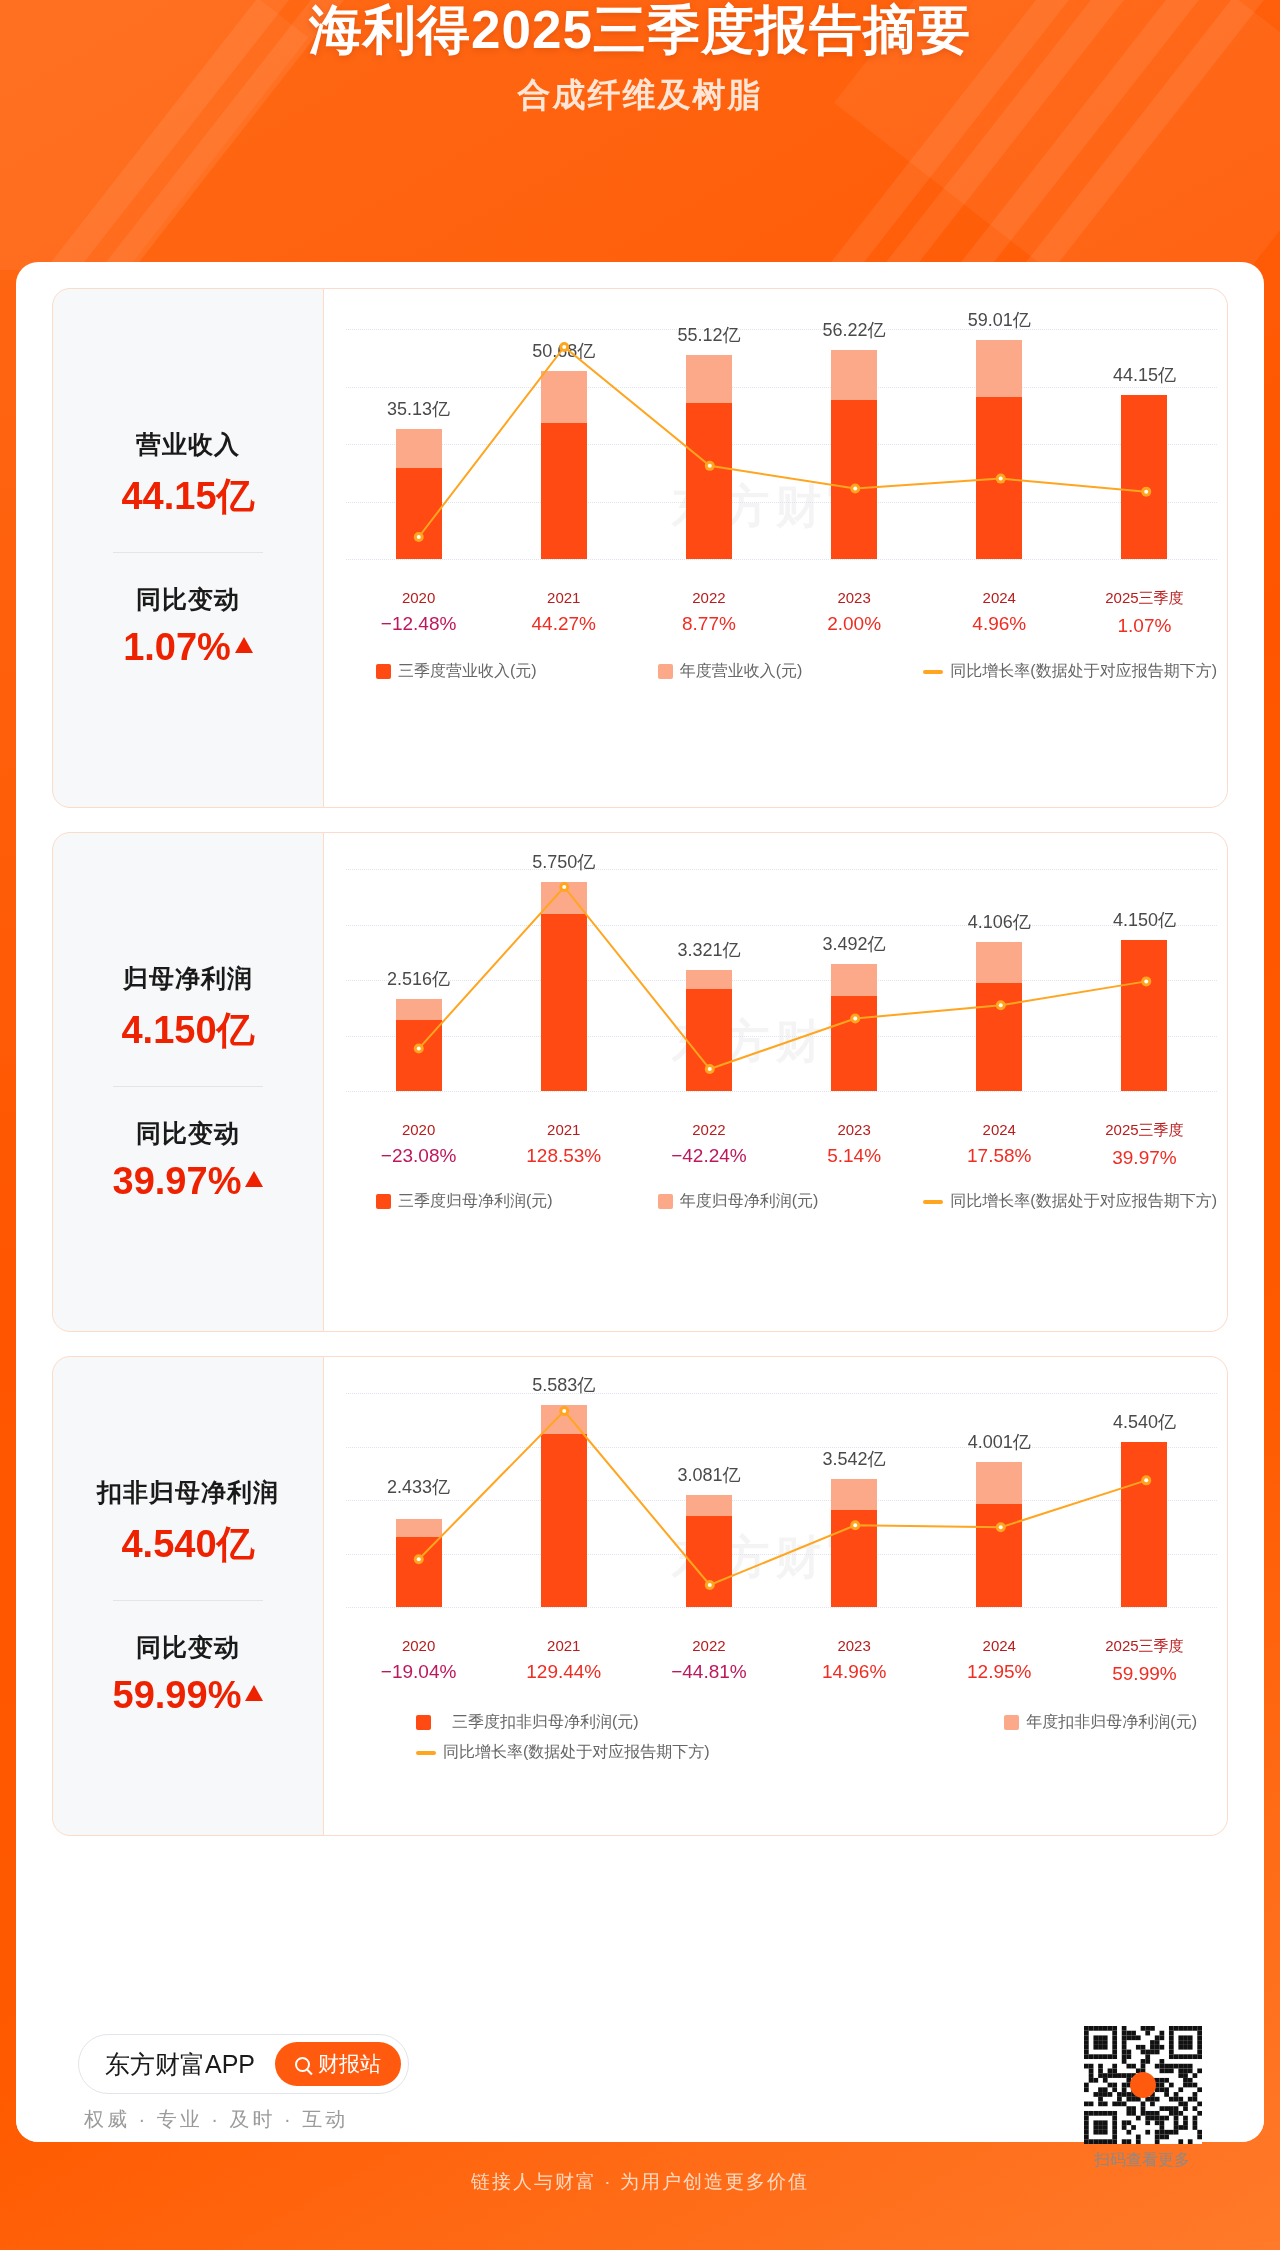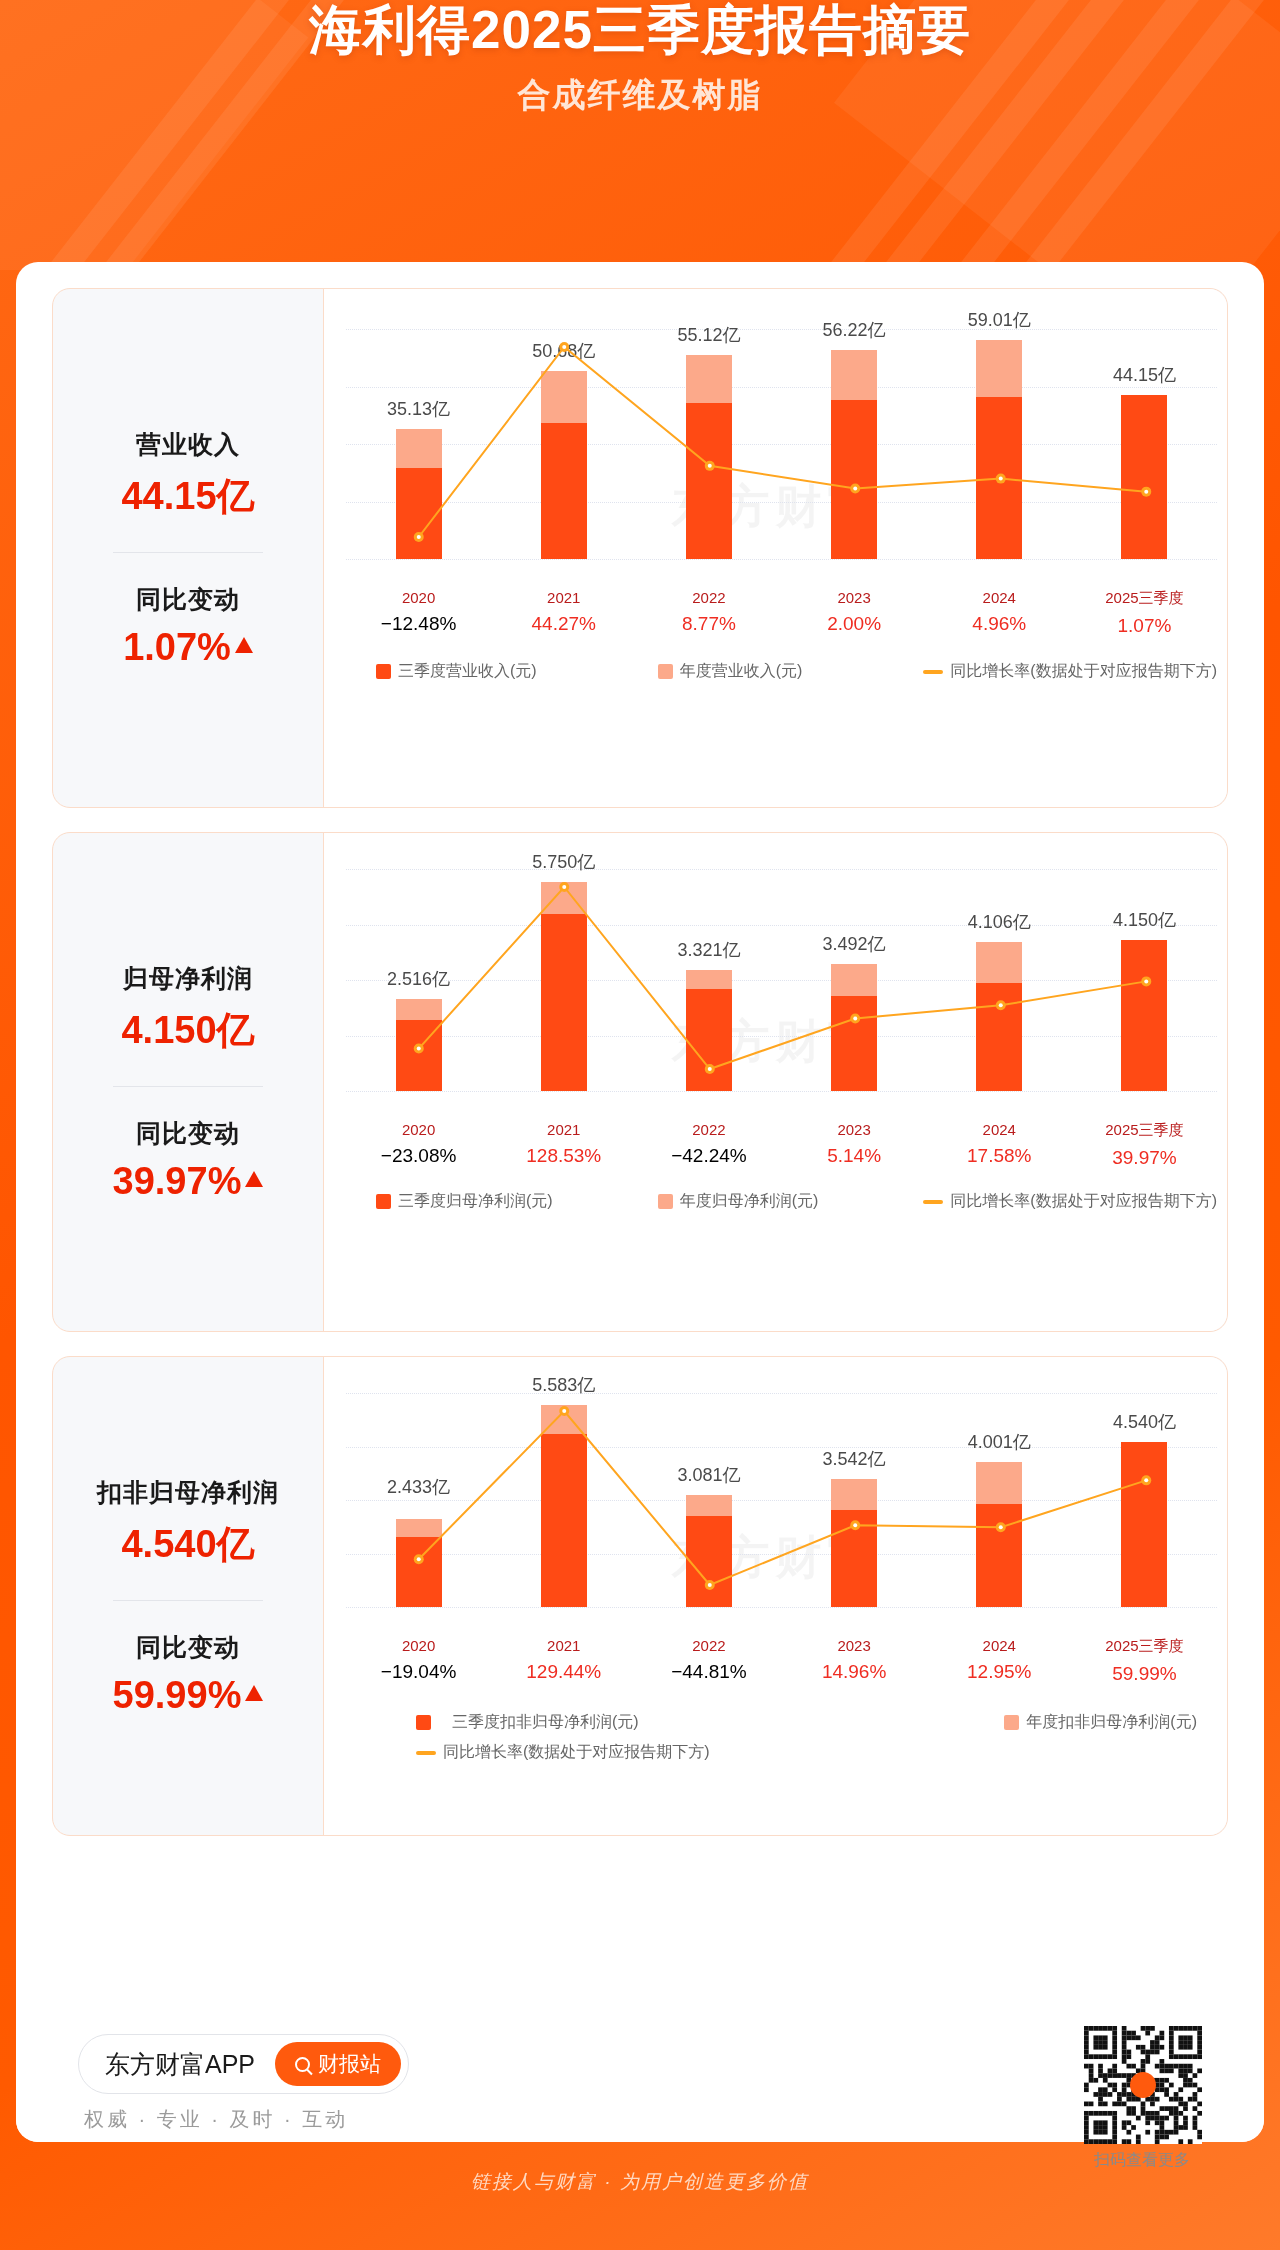--- a/index.html
+++ b/index.html
@@ -65,21 +65,21 @@
   .bar .annual { background:#fca98a; width:100%; }
   .bar .q3 { background:#ff4a14; width:100%; }
 
   svg.line { position:absolute; left:0; top:0; overflow:visible; pointer-events:none; }
 
   .axis { position:absolute; left:22px; right:10px; display:flex; }
   .ax { flex:1; text-align:center; }
   .ax .yr { font-size:15px; color:#b91c1c; }
   .ax .pct { font-size:19px; margin-top:7px; }
   .pct.up { color:#ef2d22; }
-  .pct.down { color:#000000; }
+  .pct.down { color:#be185d; }
 
   .legend { position:absolute; left:22px; right:10px; display:flex;
     align-items:center; font-size:16px; color:#666; }
   .lg { display:flex; align-items:center; white-space:nowrap; }
   .sw { width:15px; height:15px; border-radius:2px; margin-right:7px; }
   .sw.q3 { background:#ff4a14; }
   .sw.an { background:#fca98a; }
   .sw.ln { width:20px; height:4px; border-radius:2px; background:#ffa51f; margin-right:7px; }
 
   
@@ -94,21 +94,21 @@
     margin-right:8px; position:relative; }
   .mag:after { content:""; position:absolute; right:-5px; bottom:-3px; width:7px; height:2px;
     background:#fff; transform:rotate(45deg); }
   .slogan { position:absolute; left:68px; top:100px; font-size:20px; color:#9b9b9b; letter-spacing:3px; }
 
   .qr { position:absolute; right:62px; top:20px; width:118px; height:118px; background:#fff; }
   .qr svg { display:block; }
   .qrcap { position:absolute; right:52px; top:144px; font-size:16px; color:#8a8a8a; width:140px; text-align:center; }
 
   .bottombar { position:absolute; left:0; bottom:0; width:1280px; height:136px;
-    display:flex; align-items:center; justify-content:center;font-style:italic; }
+    display:flex; align-items:center; justify-content:center; }
   .bottombar span { color:#ffd9c2; font-size:19px; letter-spacing:2px; }
 </style>
 </head>
 <body>
 
 <div class="page">
 
   <div class="stripes">
     <div class="stripe-block"></div>
     <div class="stripe-block2"></div>

